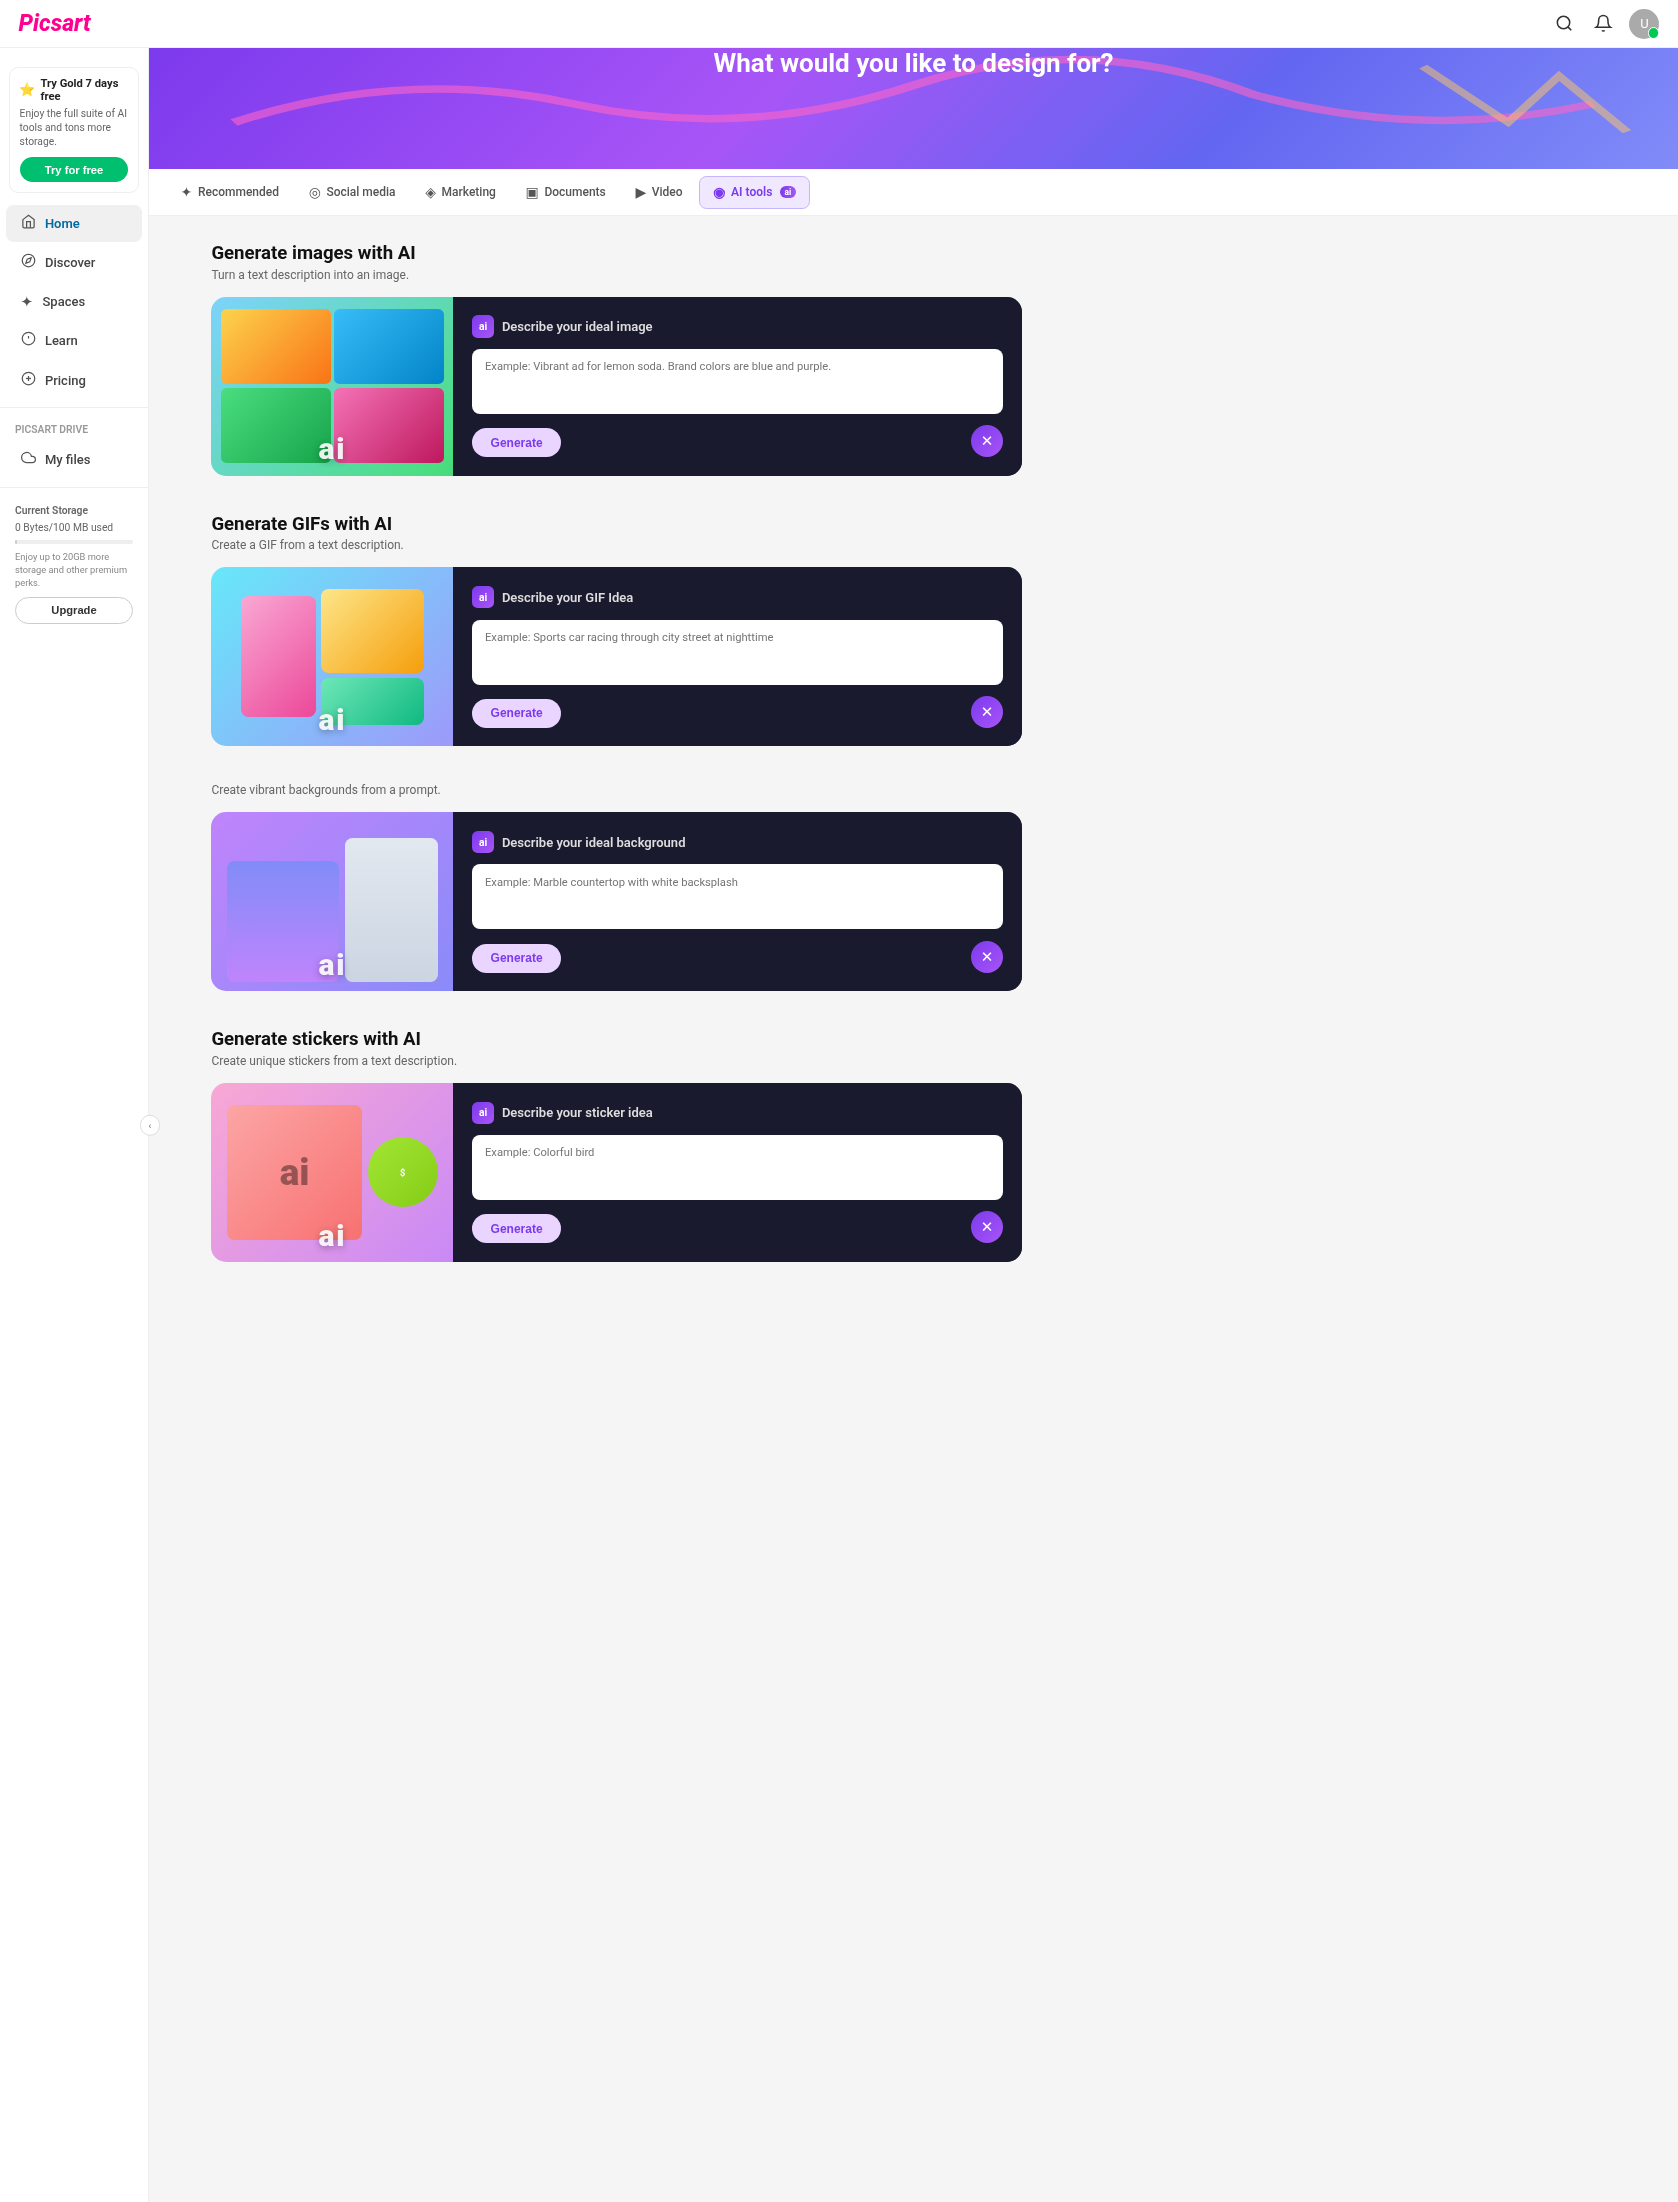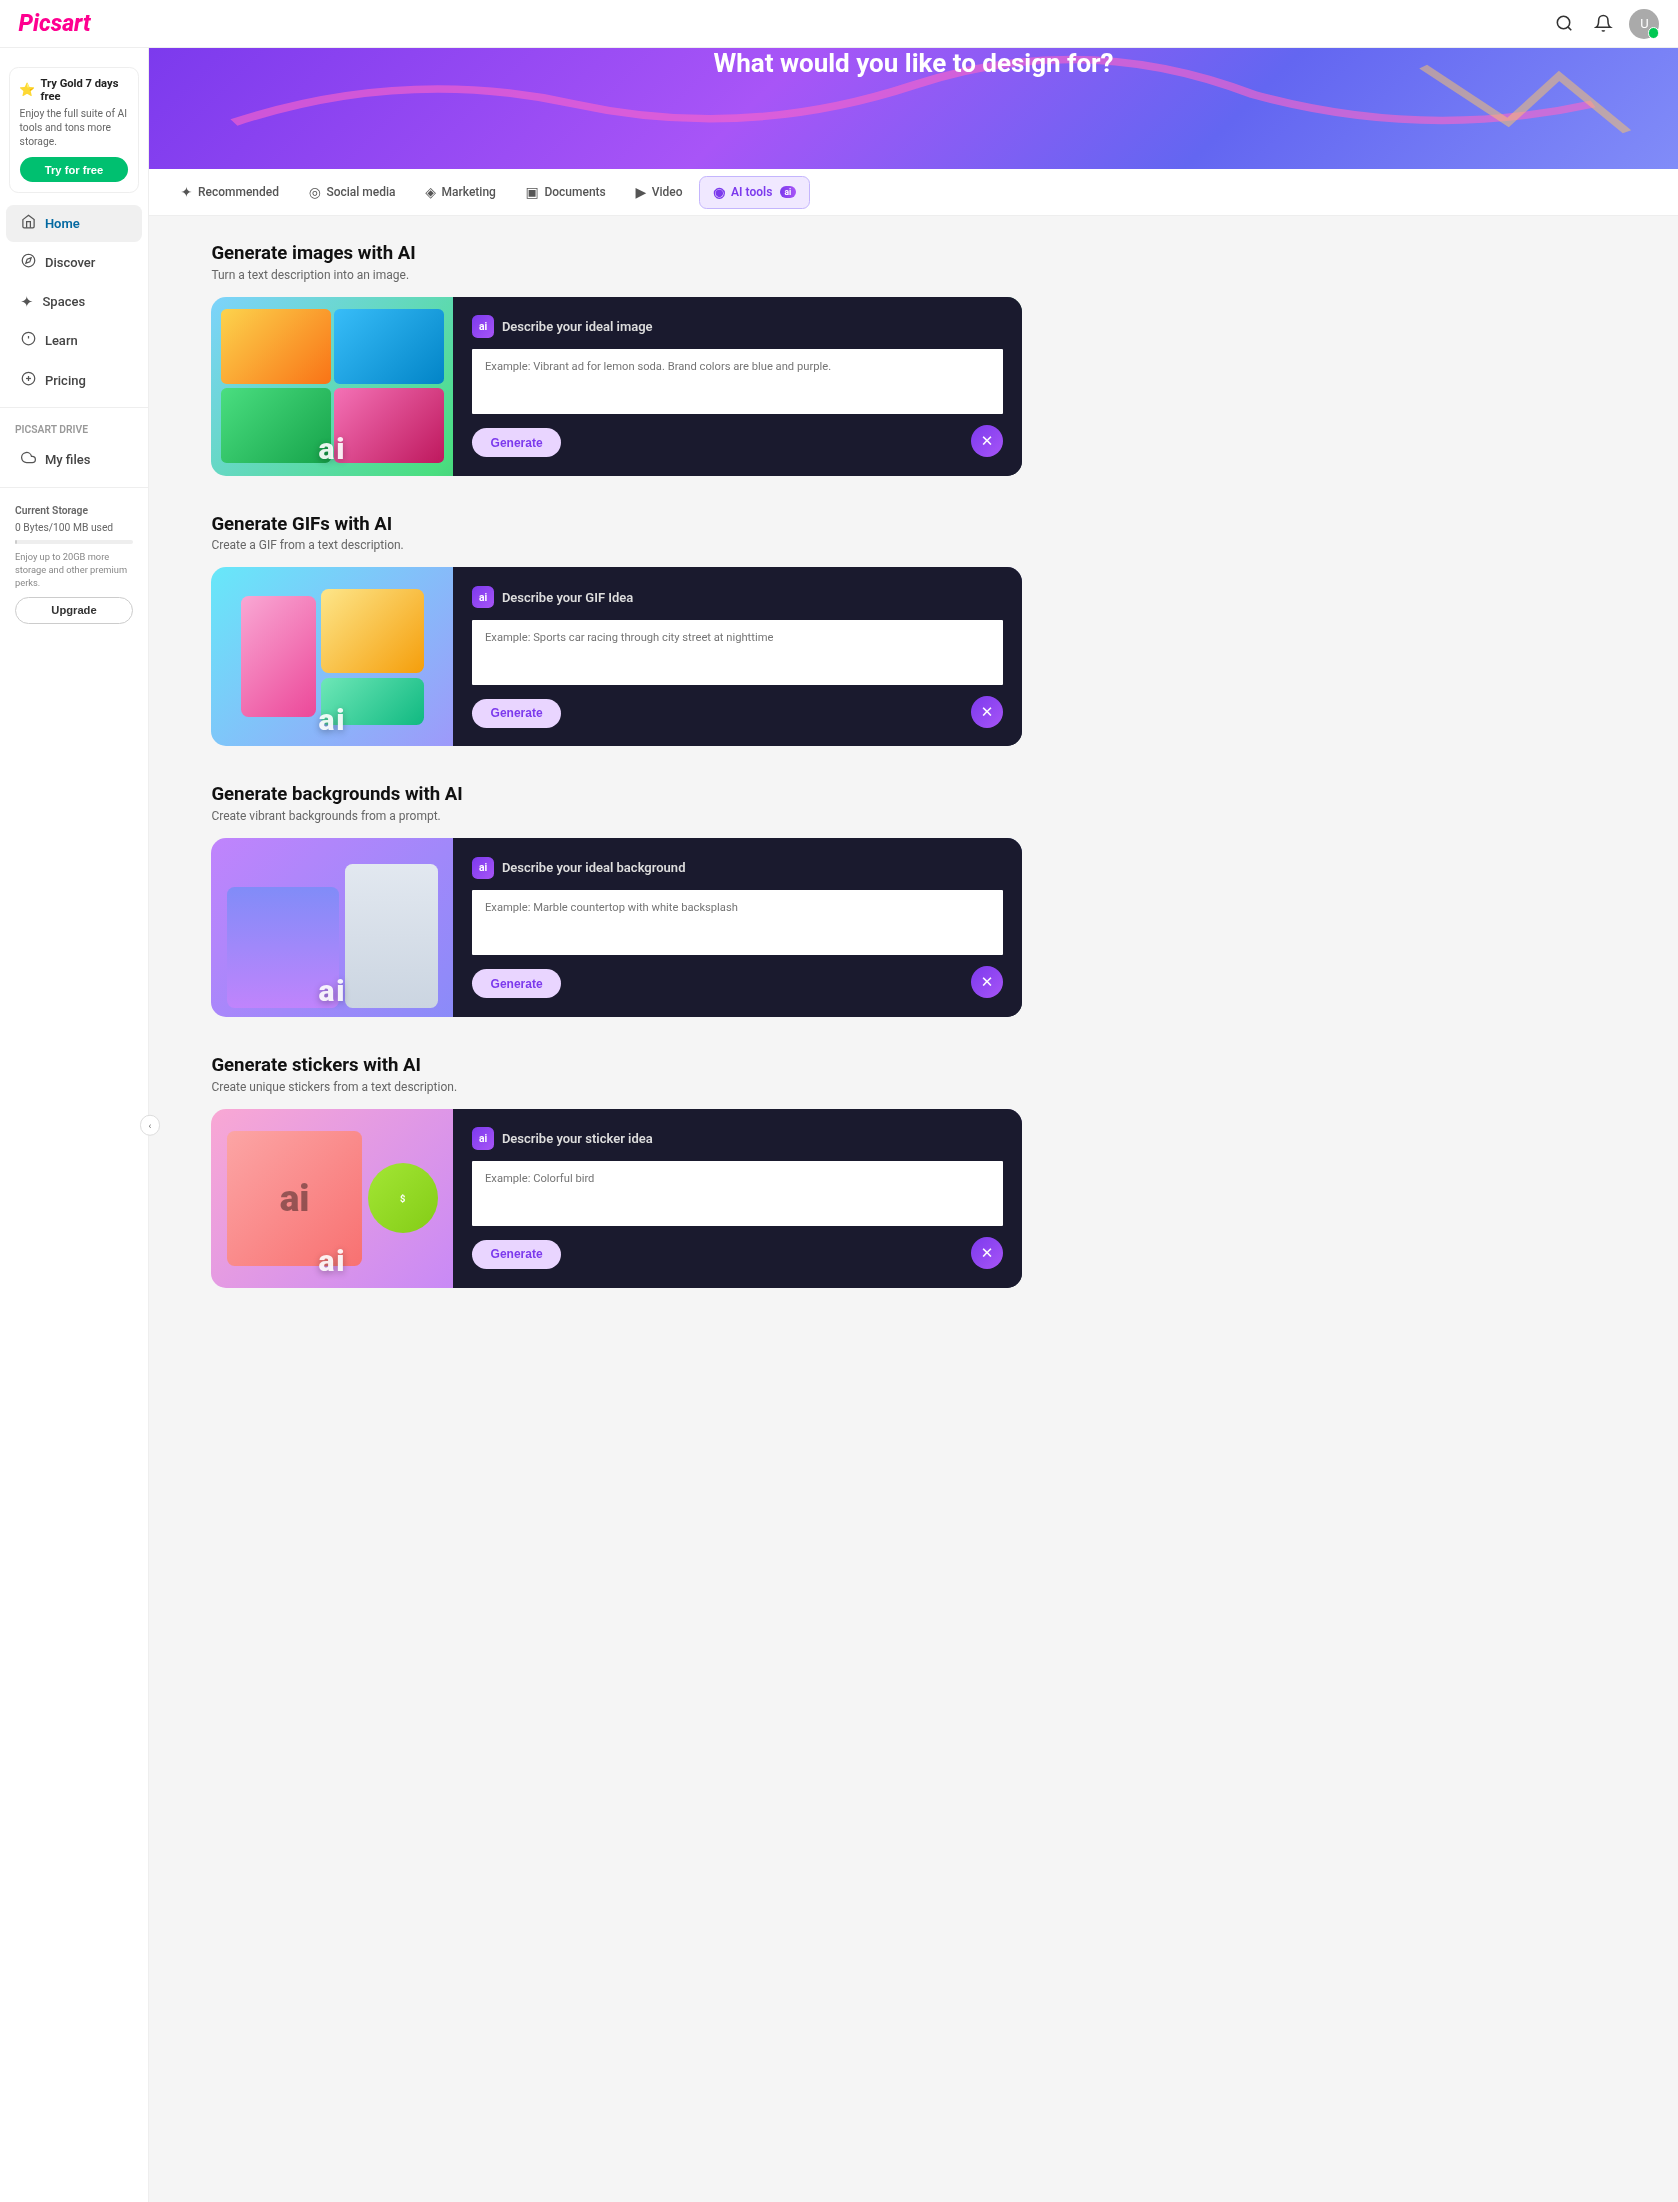--- a/index.html
+++ b/index.html
@@ -151,21 +151,21 @@
     }
     .card-form-header { display: flex; align-items: center; gap: 7.5px; margin-bottom: 11.2px; }
     .ai-logo-small {
       width: 22.4px; height: 22.4px; border-radius: 5.6px;
       background: linear-gradient(135deg, #7c3aed, #a855f7);
       display: flex; align-items: center; justify-content: center;
       color: #fff; font-size: 10.3px; font-weight: 700;
     }
     .card-form-label { color: #ddd; font-size: 13px; font-weight: 600; }
     .card-textarea {
-      background: #fff; border: none; border-radius: 1px;
+      background: #fff; border: none; border-radius: 8px;
       padding: 11.2px 13px; font-size: 11.2px; color: #999;
       resize: none; height: 65px; width: 100%;
       font-family: inherit; outline: none;
     }
     .card-form-footer { display: flex; align-items: flex-end; justify-content: space-between; margin-top: 11.2px; }
     .generate-btn {
       background: #e9d5ff; color: #7c3aed; border: none; border-radius: 18.6px;
       padding: 7.5px 18.6px; font-size: 12px; font-weight: 600; cursor: pointer;
     }
     .magic-btn {
@@ -398,21 +398,20 @@
             <textarea class="card-textarea" placeholder="Example: Sports car racing through city street at nighttime" style=""></textarea>
             <div class="card-form-footer">
               <button class="generate-btn">Generate</button>
               <button class="magic-btn">✕</button>
             </div>
           </div>
         </div>
       </div>
 
       <div class="section">
-        <h2 class="section-title">Generate backgrounds with AI</h2>
         <p class="section-subtitle">Create vibrant backgrounds from a prompt.</p>
         <div class="ai-card bg-card">
           <div class="bg-preview-container">
             <div style="width:112px;height:121px;border-radius:7.5px;background:linear-gradient(180deg,#818cf8,#c084fc);"></div>
             <div style="width:93px;height:144px;border-radius:7.5px;background:linear-gradient(180deg,#e2e8f0,#cbd5e1);"></div>
             <div class="ai-watermark">ai</div>
           </div>
           <div class="card-form">
             <div class="card-form-header">
               <div class="ai-logo-small">ai</div>

